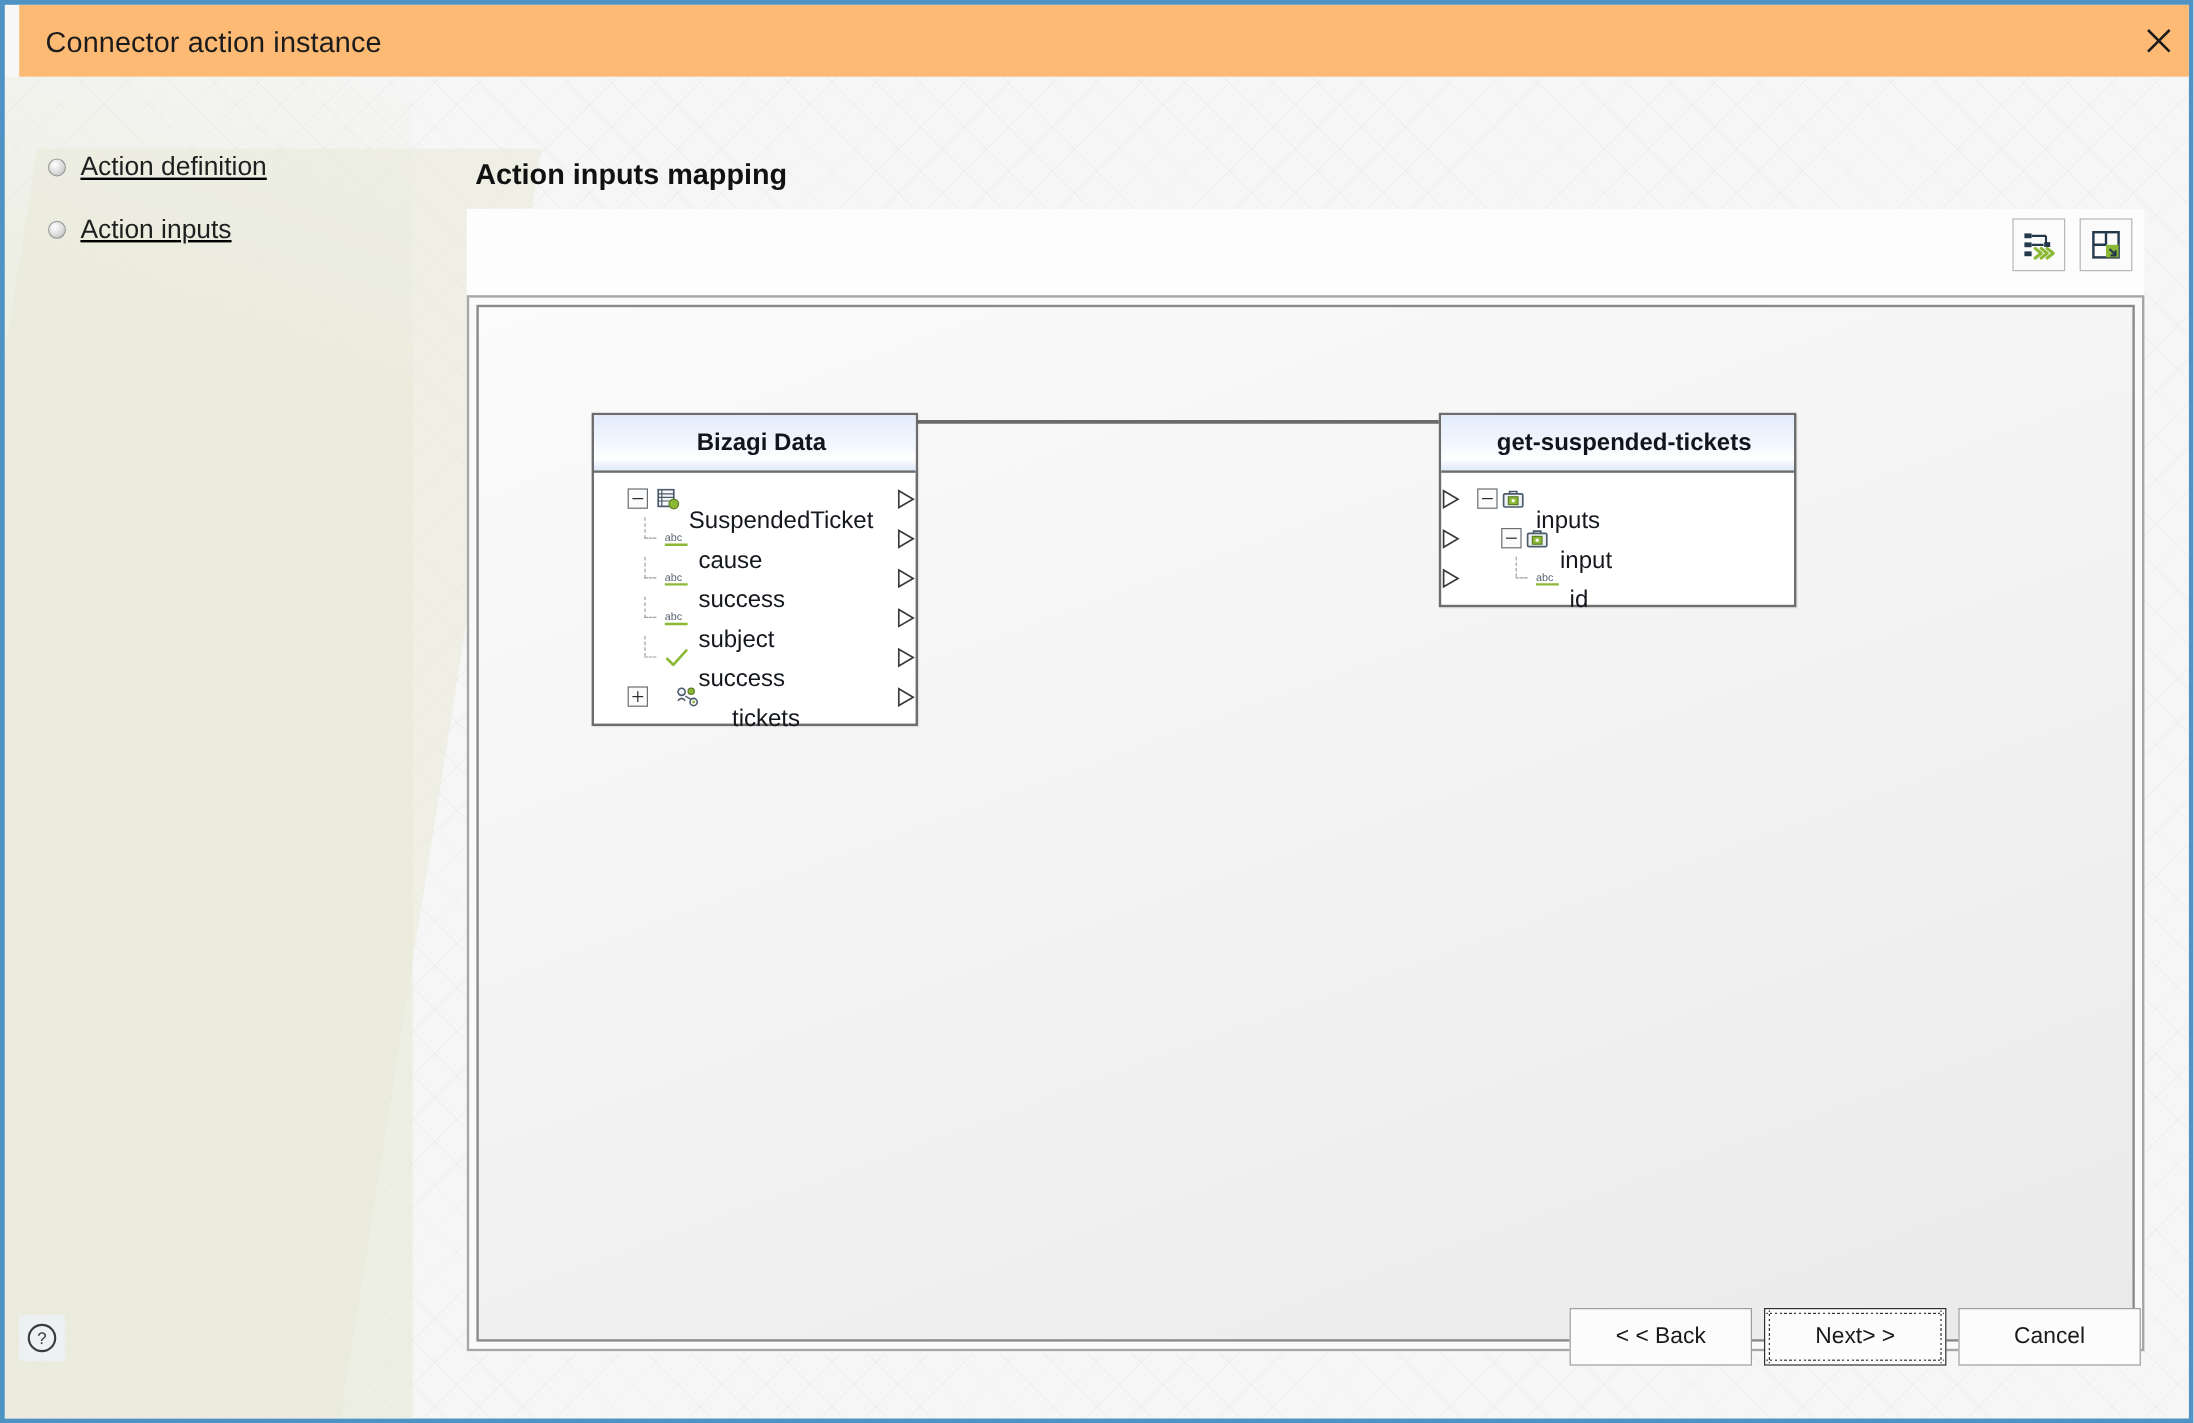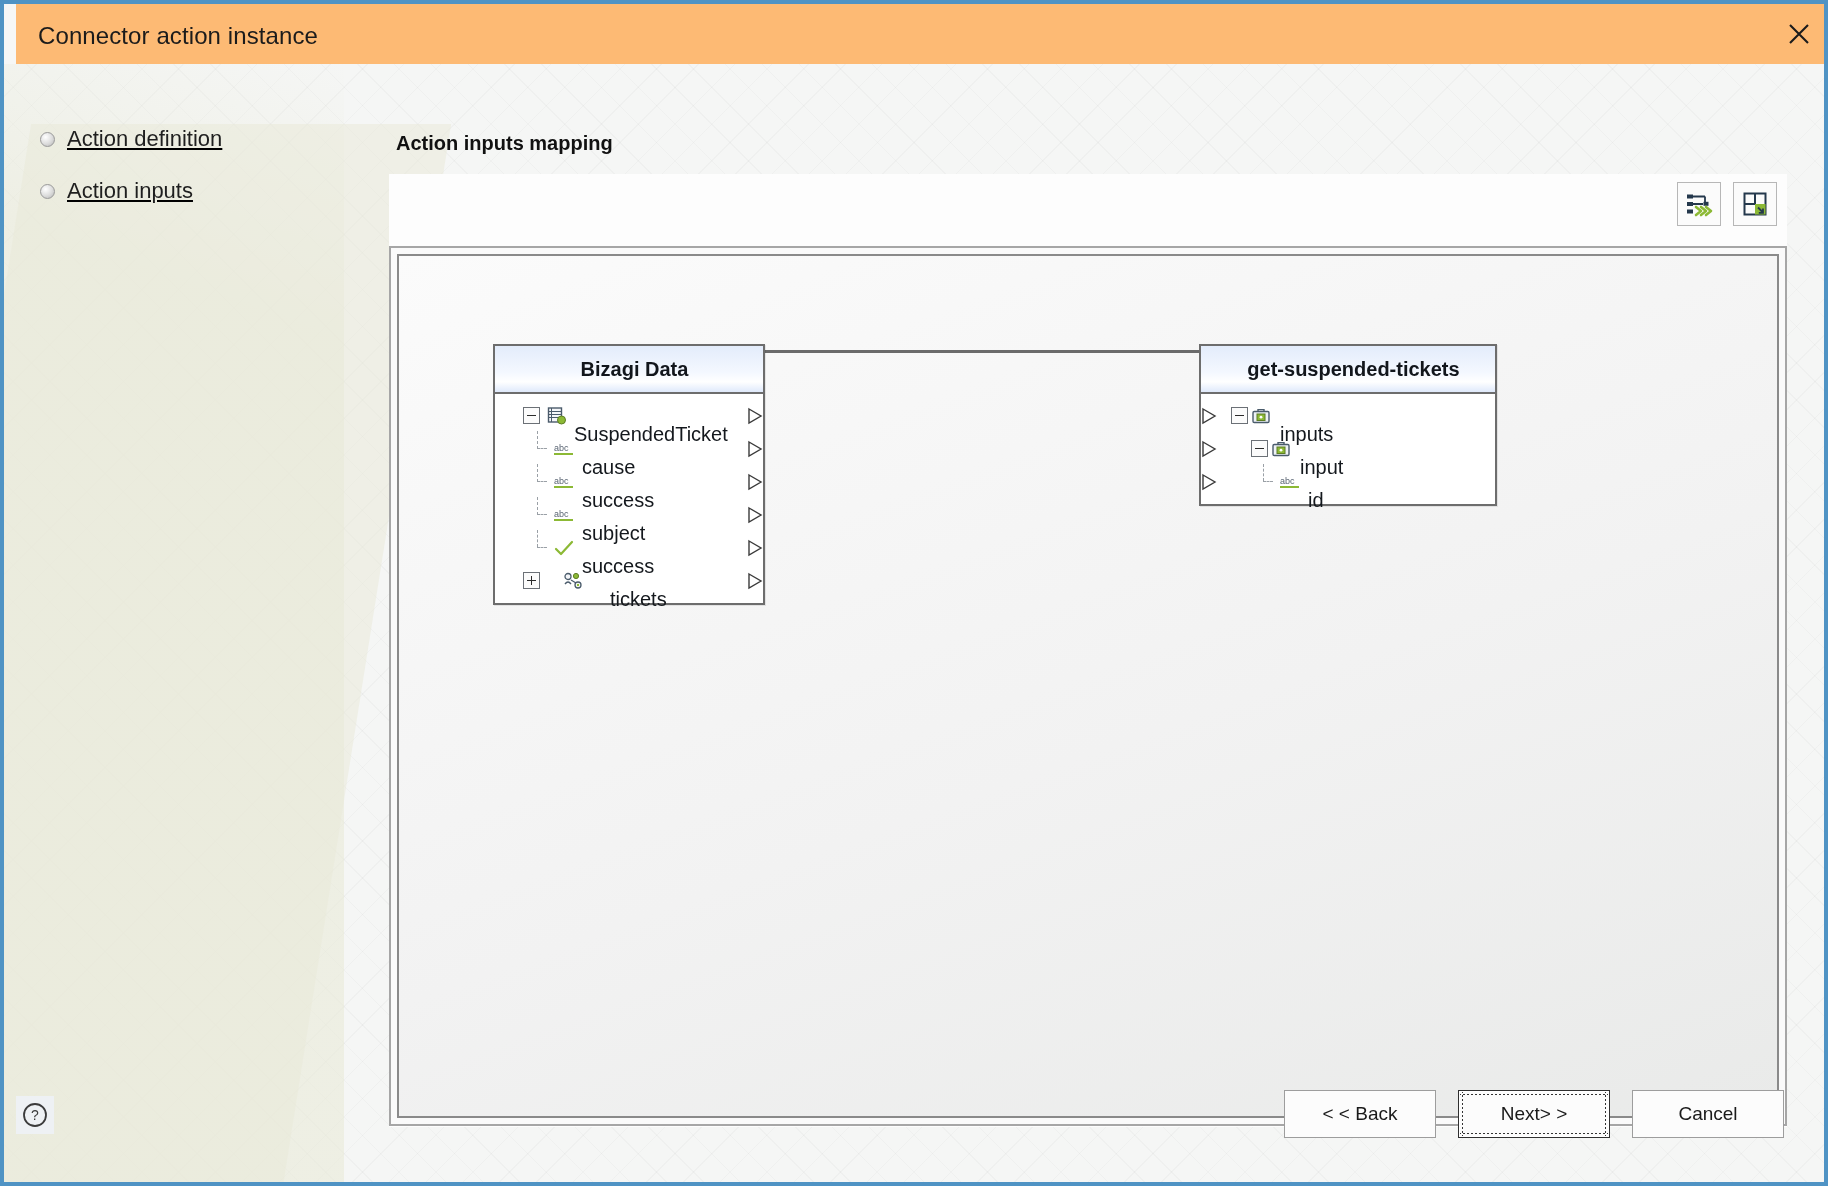--- a/index.html
+++ b/index.html
@@ -110,21 +110,21 @@
   .nav-label {
     font-size: 22px;
     color: #1f1f1f;
   }
 
   
   #page-title {
     position: absolute;
     left: 392px;
     top: 68px;
-    font-size: 20px;
+    font-size: 24px;
     font-weight: bold;
     color: #111111;
   }
 
   #panel {
     position: absolute;
     left: 385px;
     top: 110px;
     width: 1398px;
     height: 953px;
@@ -301,21 +301,21 @@
     display: flex;
     align-items: center;
     justify-content: center;
     cursor: pointer;
   }
   #buttons {
     position: absolute;
     right: 40px;
     top: 28px;
     display: flex;
-    gap: 22px;
+    gap: 10px;
   }
   .dlg-button {
     width: 152px;
     height: 48px;
     box-sizing: border-box;
     background: #fcfcfc;
     border: 1px solid #9d9d9d;
     font-family: "Liberation Sans", sans-serif;
     font-size: 19px;
     color: #1a1a1a;

